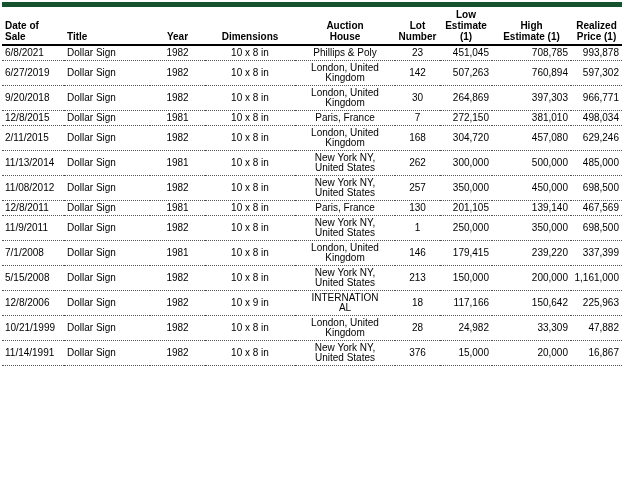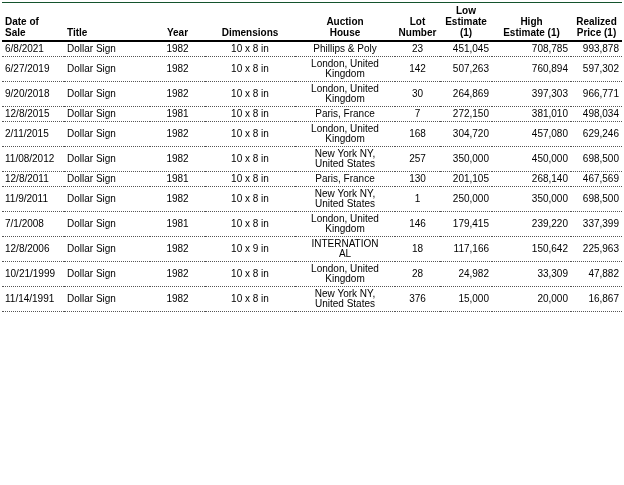--- a/index.html
+++ b/index.html
@@ -27,21 +27,21 @@
     width: 620px;
     border-collapse: collapse;
     table-layout: fixed;
   }
   table.auction-table thead th {
     font-weight: bold;
     font-size: 10px;
     line-height: 11px;
     vertical-align: bottom;
     text-align: center;
-    border-top: 1px solid #14532d;
+    border-top: 5px solid #14532d;
     border-bottom: 2px solid #000000;
     padding: 2px 3px 2px 3px;
     white-space: pre-line;
     overflow: hidden;
   }
   table.auction-table thead th:nth-child(1),
   table.auction-table thead th:nth-child(2) {
     text-align: left;
   }
   table.auction-table tbody td {
@@ -151,40 +151,52 @@
           <td>1982</td>
           <td>10 x 8 in</td>
           <td>London, United
 Kingdom</td>
           <td>168</td>
           <td>304,720</td>
           <td>457,080</td>
           <td>629,246</td>
         </tr>
         <tr>
+          <td>11/13/2014</td>
+          <td>Dollar Sign</td>
+          <td>1981</td>
+          <td>10 x 8 in</td>
+          <td>New York NY,
+United States</td>
+          <td>262</td>
+          <td>300,000</td>
+          <td>500,000</td>
+          <td>485,000</td>
+        </tr>
+        <tr>
           <td>11/08/2012</td>
           <td>Dollar Sign</td>
           <td>1982</td>
           <td>10 x 8 in</td>
           <td>New York NY,
 United States</td>
           <td>257</td>
           <td>350,000</td>
           <td>450,000</td>
           <td>698,500</td>
         </tr>
         <tr>
           <td>12/8/2011</td>
           <td>Dollar Sign</td>
           <td>1981</td>
           <td>10 x 8 in</td>
           <td>Paris, France</td>
           <td>130</td>
           <td>201,105</td>
-          <td>268,140</td>
+          <td>139,140</td>
           <td>467,569</td>
         </tr>
         <tr>
           <td>11/9/2011</td>
           <td>Dollar Sign</td>
           <td>1982</td>
           <td>10 x 8 in</td>
           <td>New York NY,
 United States</td>
           <td>1</td>
@@ -196,20 +208,32 @@
           <td>7/1/2008</td>
           <td>Dollar Sign</td>
           <td>1981</td>
           <td>10 x 8 in</td>
           <td>London, United
 Kingdom</td>
           <td>146</td>
           <td>179,415</td>
           <td>239,220</td>
           <td>337,399</td>
+        </tr>
+        <tr>
+          <td>5/15/2008</td>
+          <td>Dollar Sign</td>
+          <td>1982</td>
+          <td>10 x 8 in</td>
+          <td>New York NY,
+United States</td>
+          <td>213</td>
+          <td>150,000</td>
+          <td>200,000</td>
+          <td>1,161,000</td>
         </tr>
         <tr>
           <td>12/8/2006</td>
           <td>Dollar Sign</td>
           <td>1982</td>
           <td>10 x 9 in</td>
           <td>INTERNATION
 AL</td>
           <td>18</td>
           <td>117,166</td>

